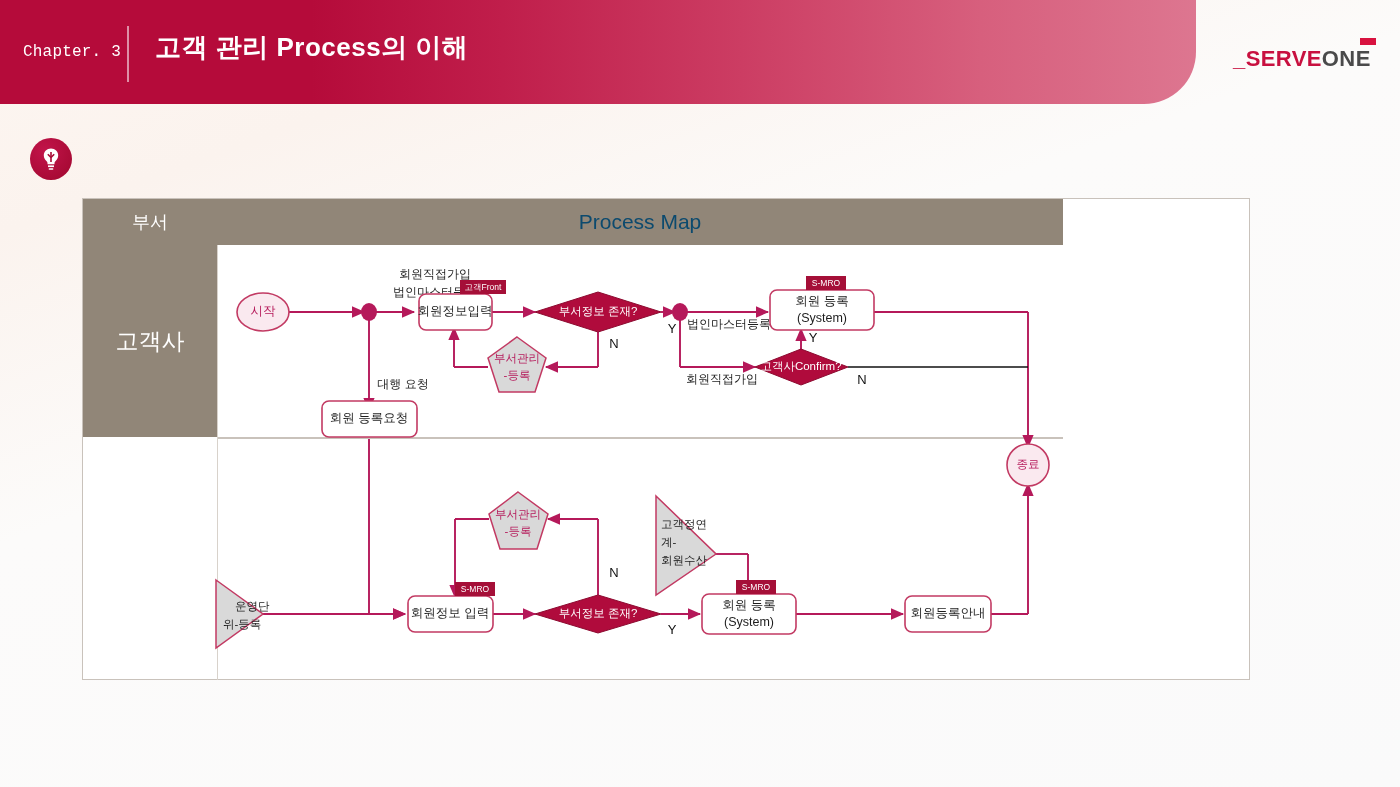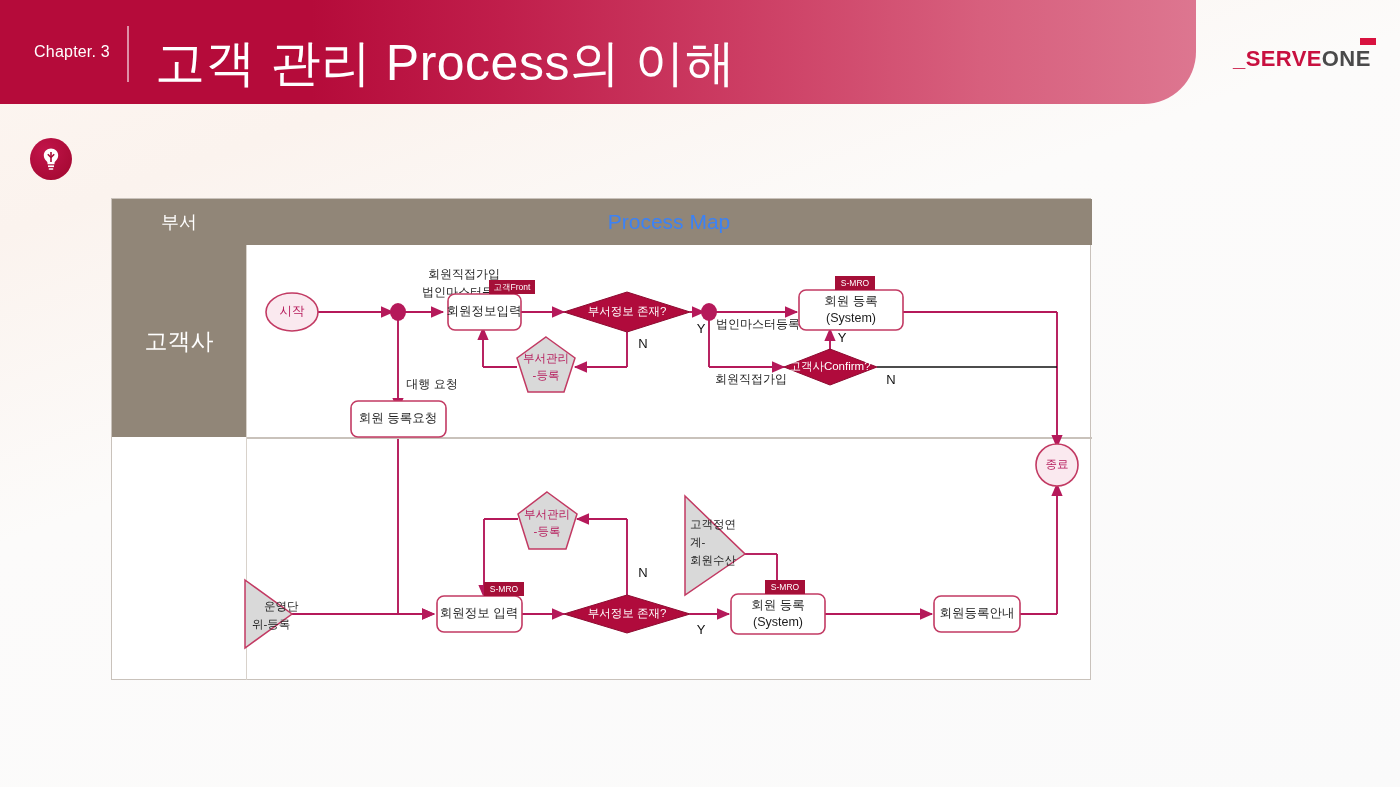--- a/index.html
+++ b/index.html
@@ -20,30 +20,30 @@
     position: absolute; left: 0; top: 0;
     width: 1196px; height: 104px;
     background: linear-gradient(90deg,
         #b50b3a 0%, #b50b3a 26%, #c01e4b 42%,
         #cc3d63 62%, #d75f7d 82%, #dd7690 100%);
     border-bottom-right-radius: 52px;
   }
   .hdr-chapter {
     position: absolute; left: 22px; top: 43px;
     width: 100px; text-align: center;
-    color: #ffffff; font-size: 16px; letter-spacing: .2px;
+    color: #ffffff; font-size: 16px; letter-spacing: .2px; font-family: Liberation Mono, monospace;
   }
   .hdr-divider {
     position: absolute; left: 127px; top: 26px;
     width: 1.5px; height: 56px;
     background: rgba(255,255,255,.55);
   }
   .hdr-title {
     position: absolute; left: 155px; top: 30px;
-    color: #ffffff; font-size: 50px; font-weight: 400;
+    color: #ffffff; font-size: 26px; font-weight: 700;
     letter-spacing: .5px; white-space: nowrap;
   }
 
   
   .logo {
     position: absolute; left: 1233px; top: 46px;
     font-size: 22px; font-weight: bold; letter-spacing: .4px;
     white-space: nowrap;
   }
   .logo .lead { color: #c8103f; }
@@ -57,41 +57,41 @@
   
   .sec-bullet {
     position: absolute; left: 30px; top: 138px;
     width: 42px; height: 42px; border-radius: 50%;
     background: radial-gradient(circle at 35% 30%, #c2144a 0%, #a80a35 75%);
   }
   .bulb { position: absolute; left: 30px; top: 138px; width: 42px; height: 42px; }
 
   
   .frame {
-    position: absolute; left: 111px; top: 198px;
-    width: 980px; height: 482px;
+    position: absolute; left: 82px; top: 198px;
+    width: 1168px; height: 482px;
     border: 1px solid #c9c2bb;
     background: #ffffff;
   }
   .hdr-row {
     position: absolute; left: 0; top: 0;
     width: 980px; height: 46px;
     background: #918678;
   }
   .hdr-dept {
     position: absolute; left: 0; top: 0;
     width: 134px; height: 46px;
     display: flex; align-items: center; justify-content: center;
     color: #ffffff; font-size: 18px;
   }
   .hdr-pmap {
     position: absolute; left: 134px; top: 0;
     width: 846px; height: 46px;
     display: flex; align-items: center; justify-content: center;
-    color: #3b82f6; font-size: 21px;
+    color: #0c4a6e; font-size: 21px;
   }
   .lane-label {
     position: absolute; left: 0;
     width: 134px;
     background: #918678;
     display: flex; align-items: center; justify-content: center;
     color: #ffffff; font-size: 23px; line-height: 1.22;
   }
   .lane-1 { top: 46px; height: 192px; }
   .lane-2 { top: 240px; height: 241px; }

